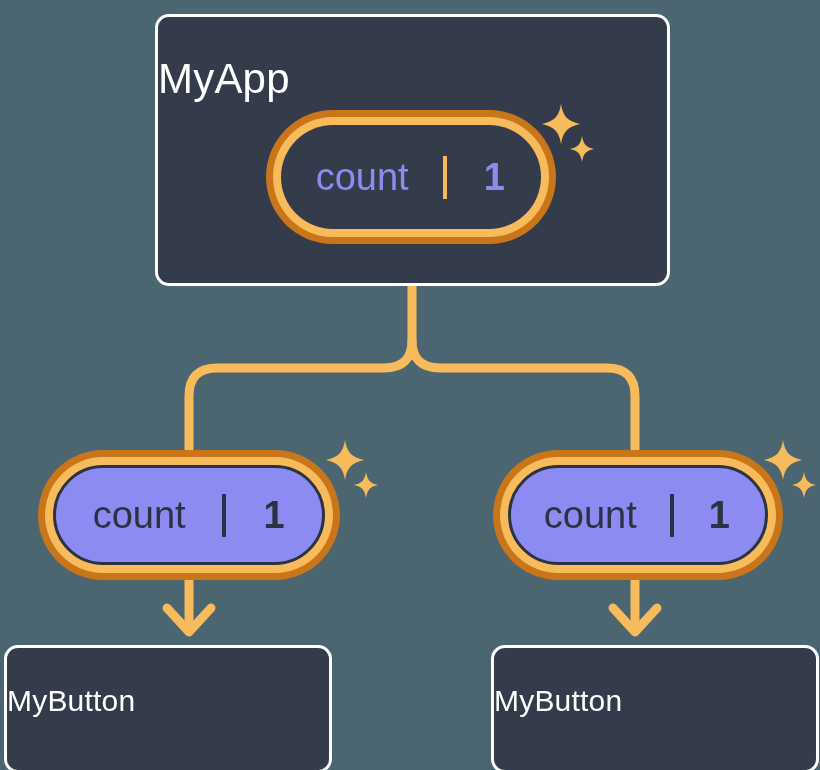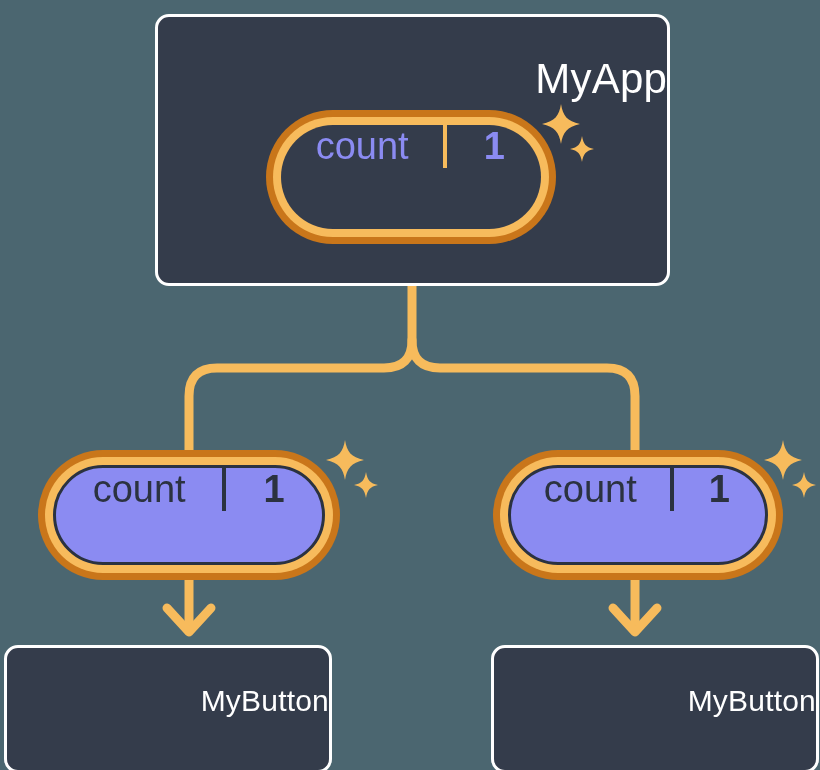--- a/index.html
+++ b/index.html
@@ -31,21 +31,21 @@
   .card {
     position: absolute;
     box-sizing: border-box;
     background: #343c4b;
     border: 3px solid #ffffff;
     border-radius: 14px;
   }
   .card-title {
     position: absolute;
     left: 0; right: 0;
-    text-align: right;
+    text-align: left;
     color: #ffffff;
     font-weight: 400;
     letter-spacing: 0.2px;
     white-space: nowrap;
   }
   #card-myapp { left: 155px; top: 14px; width: 515px; height: 272px; }
   #card-myapp .card-title { top: 38px; font-size: 42px; }
 
   #card-btn-left  { left: 4px;   top: 645px; width: 328px; height: 128px; }
   #card-btn-right { left: 491px; top: 645px; width: 328px; height: 128px; }
@@ -66,21 +66,21 @@
     border-radius: 999px;
     background: #f7bb5c;          
     padding: 8px;
   }
   .pill-body {
     position: relative;
     box-sizing: border-box;
     width: 100%; height: 100%;
     border-radius: 999px;
     display: flex;
-    align-items: flex-start;
+    align-items: center;
     overflow: hidden;
   }
   .pill-name, .pill-value {
     display: flex;
     align-items: center;
     justify-content: center;
     box-sizing: border-box;
     white-space: nowrap;
   }
   .pill-name { flex: 0 0 64%; }

